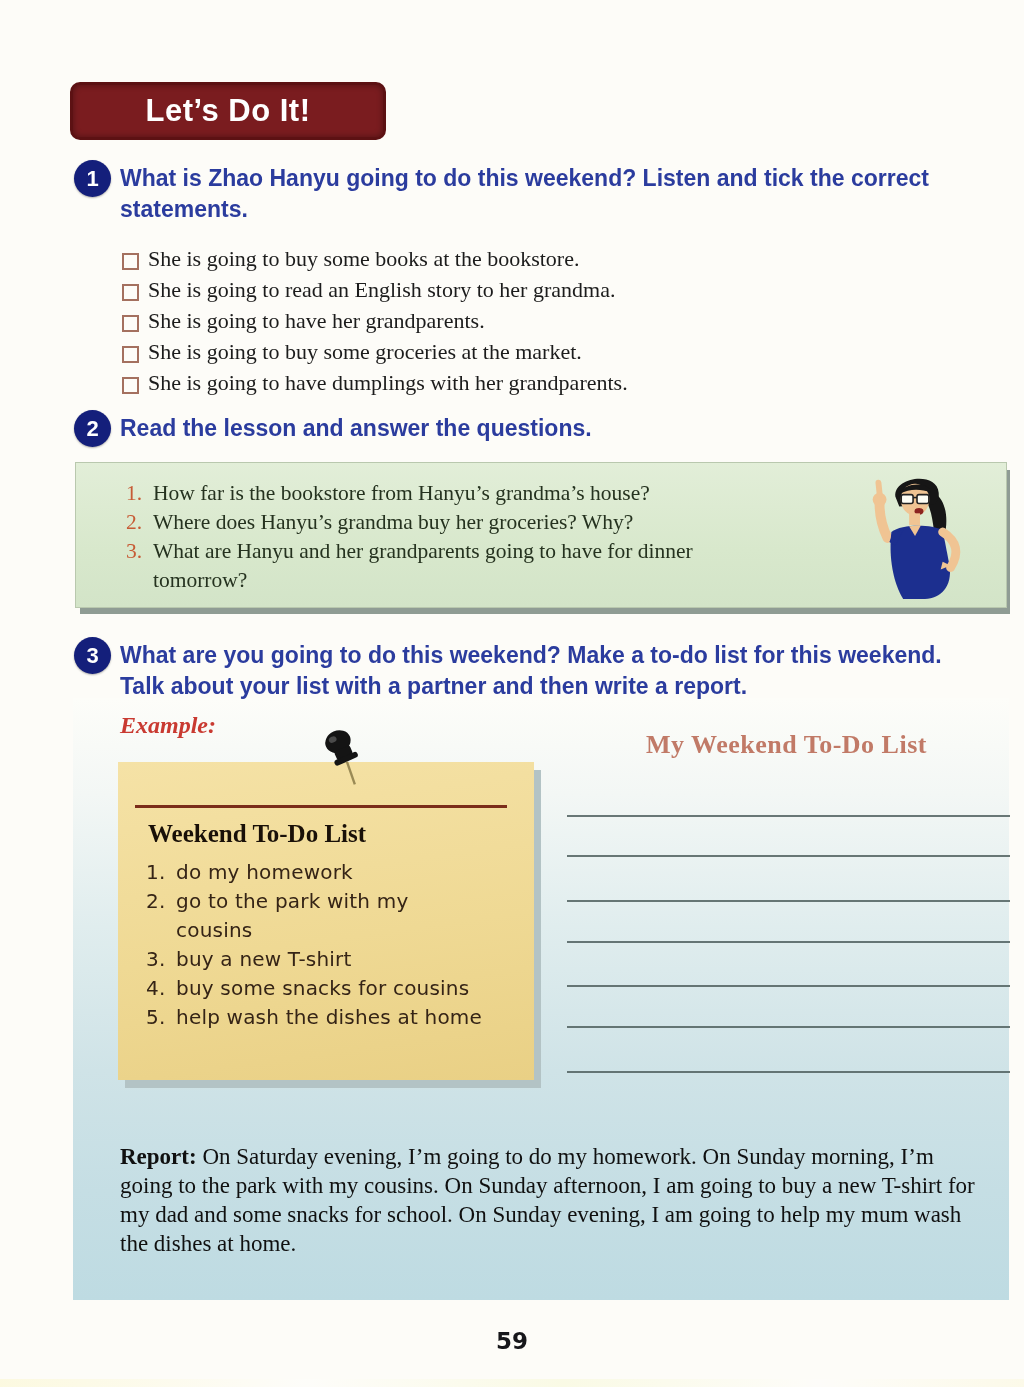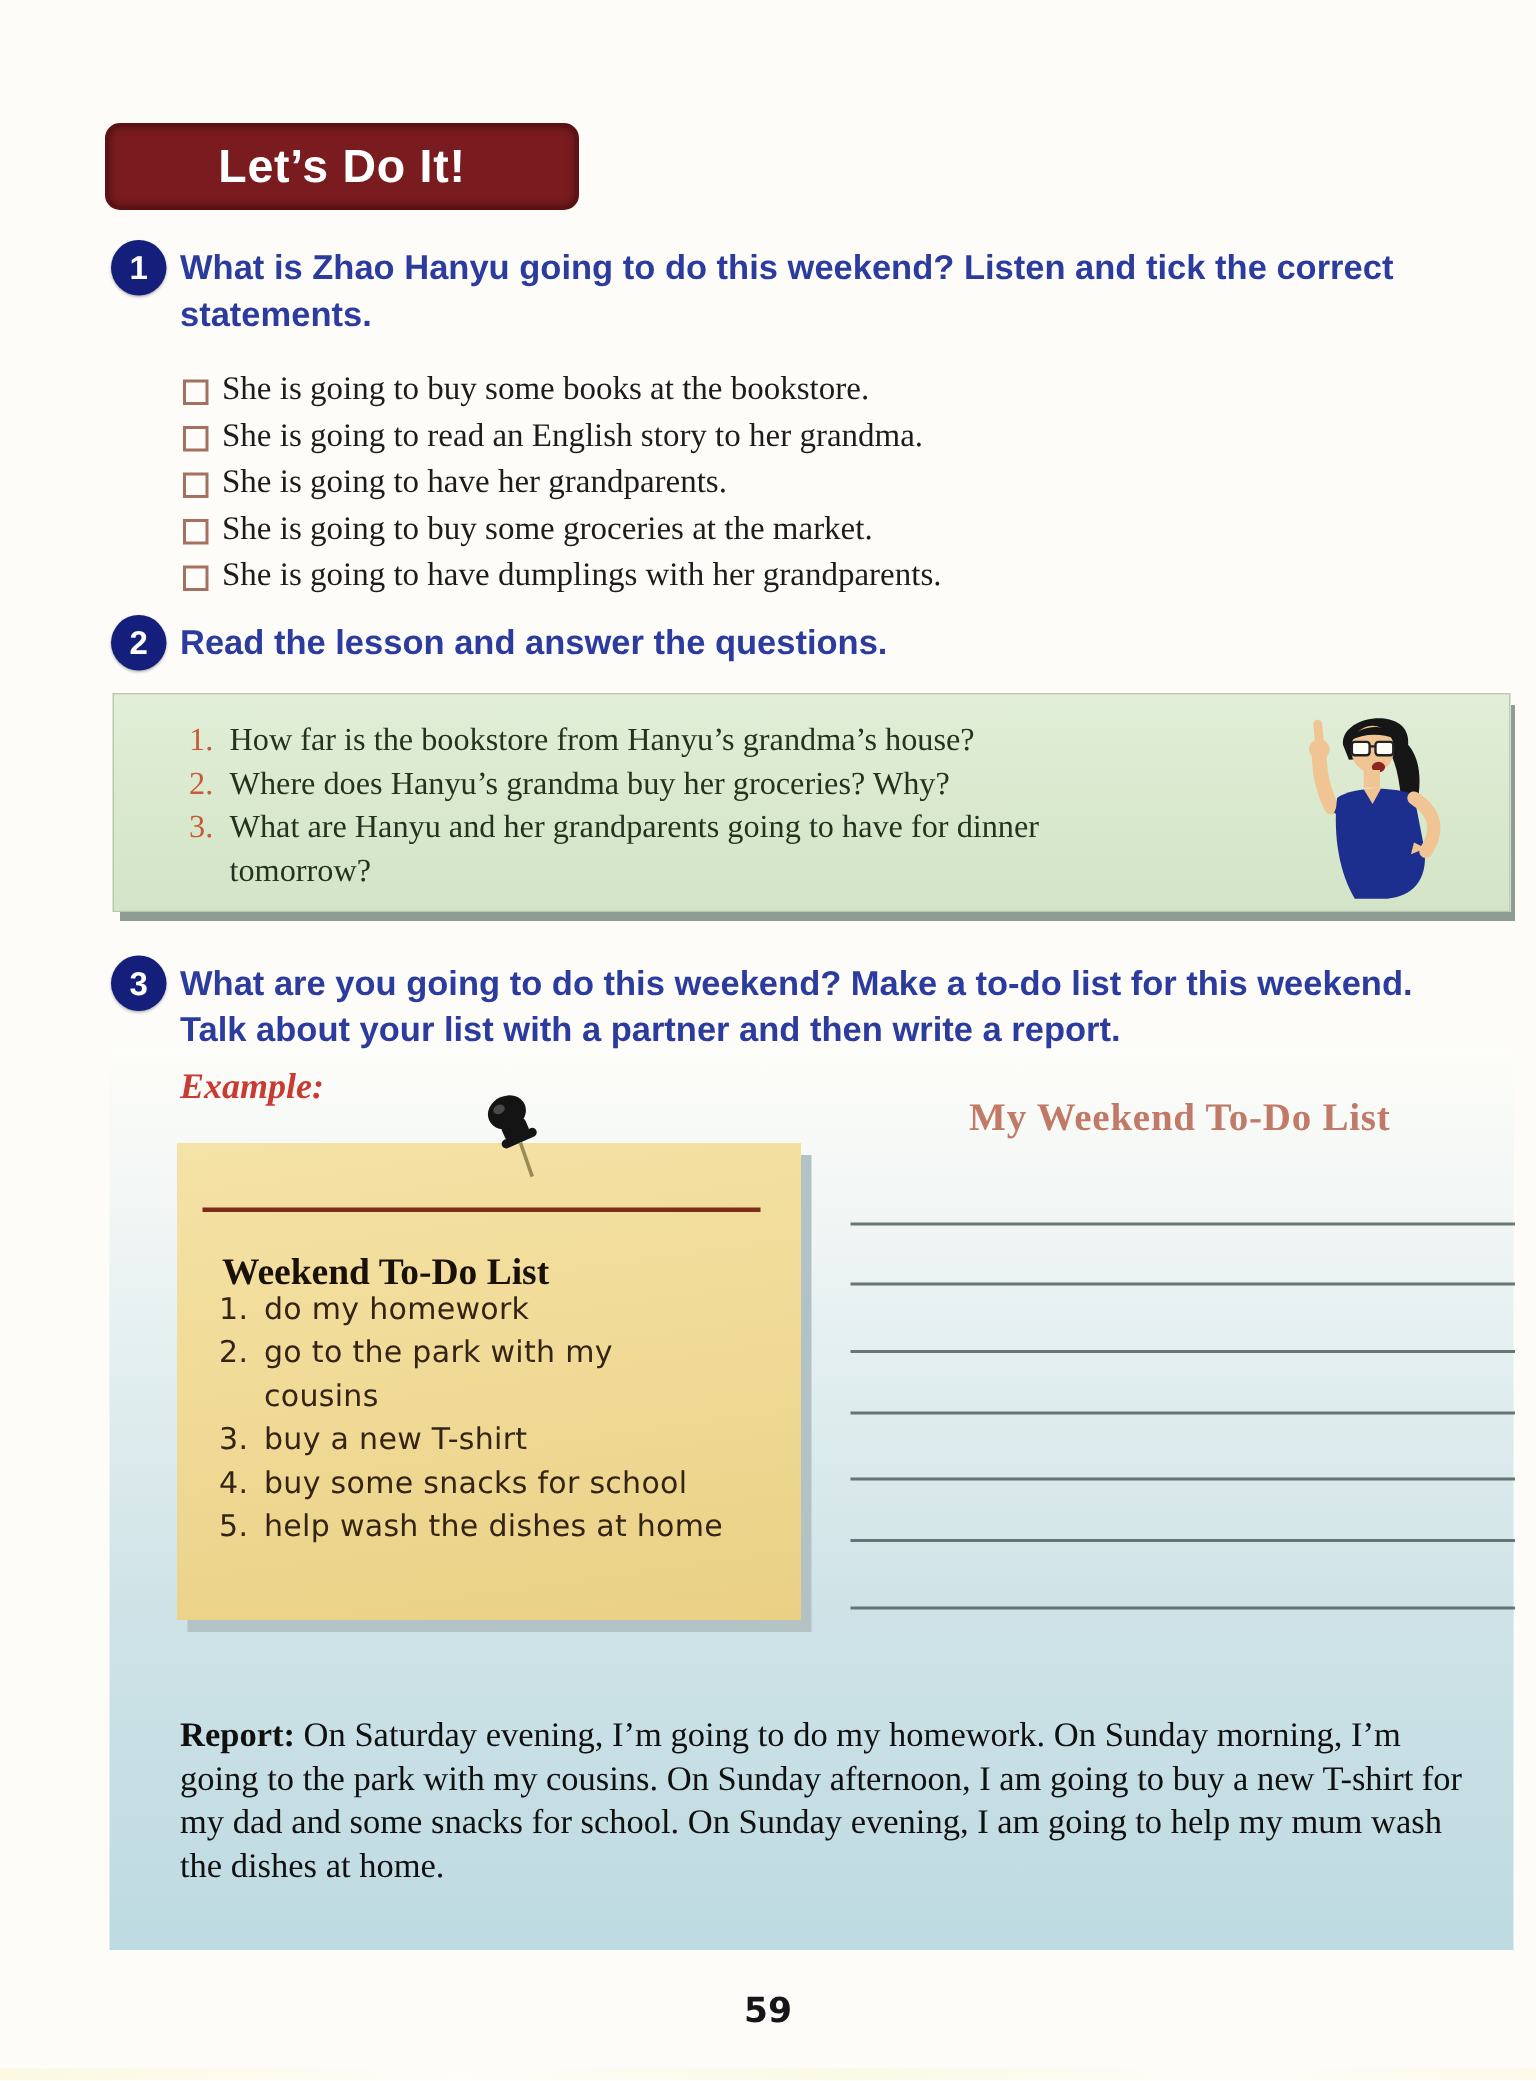--- a/index.html
+++ b/index.html
@@ -65,21 +65,21 @@
     position:absolute; left:565px; top:730px; width:443px; text-align:center;
     font-weight:bold; font-size:26px; color:#c17a67; letter-spacing:.5px;
   }
   
   .note {
     position:absolute; left:118px; top:762px; width:416px; height:318px;
     background:linear-gradient(172deg,#f5e2a6 0%,#efd994 55%,#e9d085 100%);
     box-shadow:7px 8px 0 #b3c3c5;
   }
   .note-rule { position:absolute; left:17px; top:43px; width:372px; height:3px; background:#7b2d1a; }
-  .note-title { position:absolute; left:30px; top:58px; font-weight:bold; font-size:25px; color:#191008;margin-top:15px; }
+  .note-title { position:absolute; left:30px; top:58px; font-weight:bold; font-size:25px; color:#191008; }
   .note-items { position:absolute; left:28px; top:96px; width:362px; }
   .n-row { display:flex; font-family:"DejaVu Sans", sans-serif; font-size:20px; line-height:29px; color:#352416; letter-spacing:.2px; }
   .n-num { flex:0 0 30px; }
   .n-text { flex:1; }
   .pin { position:absolute; left:300px; top:726px; width:76px; height:76px; }
   
   .write-lines { position:absolute; left:567px; top:698px; width:443px; height:400px; }
   .write-line { position:absolute; left:0; width:443px; height:2px; background:#50605f; opacity:.85; }
   
   .report { position:absolute; left:120px; top:1142px; width:864px; font-size:23px; line-height:29px; color:#101010; }
@@ -208,21 +208,21 @@
       <div class="n-row" style="width:310px;">
         <span class="n-num">2.</span>
         <span class="n-text">go to the park with my cousins</span>
       </div>
       <div class="n-row">
         <span class="n-num">3.</span>
         <span class="n-text">buy a new T-shirt</span>
       </div>
       <div class="n-row">
         <span class="n-num">4.</span>
-        <span class="n-text">buy some snacks for school</span>
+        <span class="n-text">buy some snacks for cousins</span>
       </div>
       <div class="n-row">
         <span class="n-num">5.</span>
         <span class="n-text">help wash the dishes at home</span>
       </div>
     </div>
   </div>
 
   <svg class="pin" viewBox="0 0 76 76">
     <g transform="rotate(-24 40 30)">

